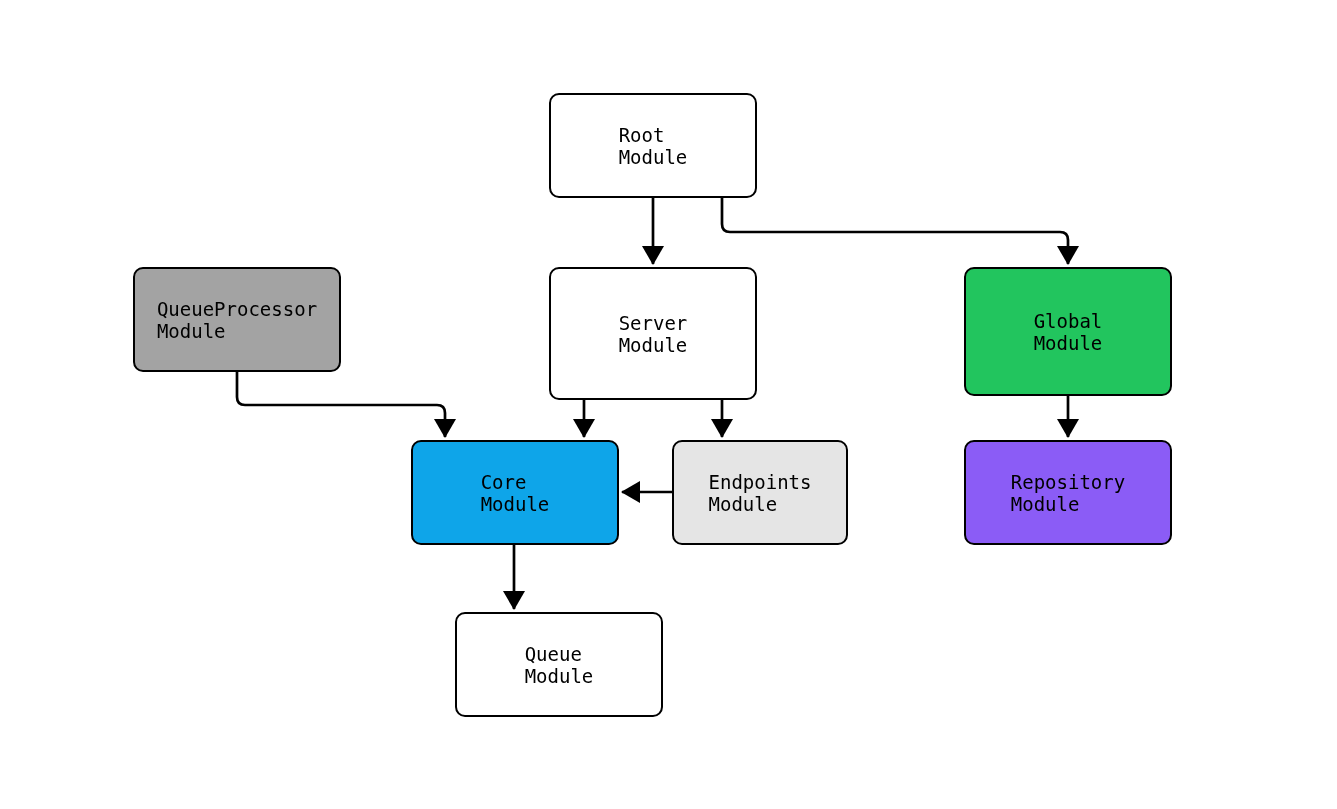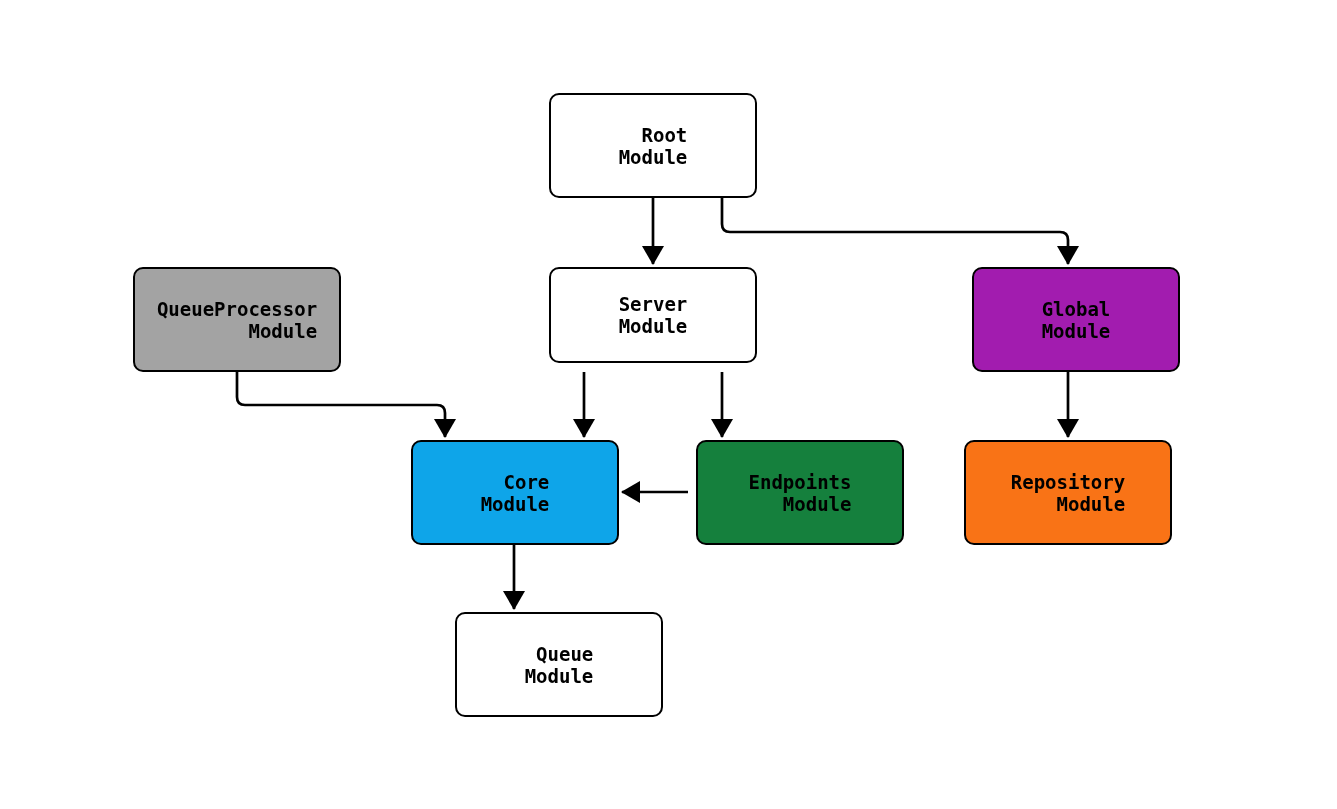--- a/index.html
+++ b/index.html
@@ -28,25 +28,25 @@
     box-sizing: border-box;
     background: #ffffff;
     border: 2.7px solid #000000;
     border-radius: 10px;
     display: flex;
     align-items: center;
     justify-content: center;
   }
   .node-label {
     font-family: "DejaVu Sans Mono", "Liberation Mono", monospace;
-    font-weight: bold;
+    font-weight: normal;
     font-size: 19px;
     line-height: 22px;
     color: #000000;
-    text-align: right;
+    text-align: left;
     white-space: pre-line;
     user-select: none;
   }
 </style>
 </head>
 <body>
 
 <div id="stage" style="background: rgb(255, 255, 255);">
   <svg id="edge-layer" xmlns="http://www.w3.org/2000/svg">
       <defs>
@@ -65,37 +65,37 @@
     </svg>
 
 <div class="node" style="left: 549px; top: 93px; width: 208px; height: 105px; background: rgb(255, 255, 255); border-color: rgb(0, 0, 0);">
       <div class="node-label">Root
 Module</div>
     </div>
     <div class="node" style="left: 133px; top: 267px; width: 208px; height: 105px; background: #a3a3a3; border-color: rgb(0, 0, 0);">
       <div class="node-label">QueueProcessor
 Module</div>
     </div>
-    <div class="node" style="left: 549px; top: 267px; width: 208px; height: 96px; background: rgb(255, 255, 255); border-color: rgb(0, 0, 0);">
+    <div class="node" style="left: 549px; top: 267px; width: 208px; height: 133px; background: rgb(255, 255, 255); border-color: rgb(0, 0, 0);">
       <div class="node-label">Server
 Module</div>
     </div>
-    <div class="node" style="left: 964px; top: 267px; width: 208px; height: 105px; background: #a21caf; border-color: rgb(0, 0, 0); margin-left: 8px;">
+    <div class="node" style="left: 964px; top: 267px; width: 208px; height: 129px; background: #22c55e; border-color: rgb(0, 0, 0);">
       <div class="node-label">Global
 Module</div>
     </div>
     <div class="node" style="left: 411px; top: 440px; width: 208px; height: 105px; background: #0ea5e9; border-color: rgb(0, 0, 0);">
       <div class="node-label">Core
 Module</div>
     </div>
-    <div class="node" style="left: 696px; top: 440px; width: 208px; height: 105px; background: #15803d; border-color: rgb(0, 0, 0);">
+    <div class="node" style="left: 672px; top: 440px; width: 176px; height: 105px; background: #e5e5e5; border-color: rgb(0, 0, 0);">
       <div class="node-label">Endpoints
 Module</div>
     </div>
-    <div class="node" style="left: 964px; top: 440px; width: 208px; height: 105px; background: #f97316; border-color: rgb(0, 0, 0);">
+    <div class="node" style="left: 964px; top: 440px; width: 208px; height: 105px; background: #8b5cf6; border-color: rgb(0, 0, 0);">
       <div class="node-label">Repository
 Module</div>
     </div>
     <div class="node" style="left: 411px; top: 612px; width: 208px; height: 105px; background: rgb(255, 255, 255); border-color: rgb(0, 0, 0); margin-left: 44px;">
       <div class="node-label">Queue
 Module</div>
     </div>
   </div>
 
 </body></html>

